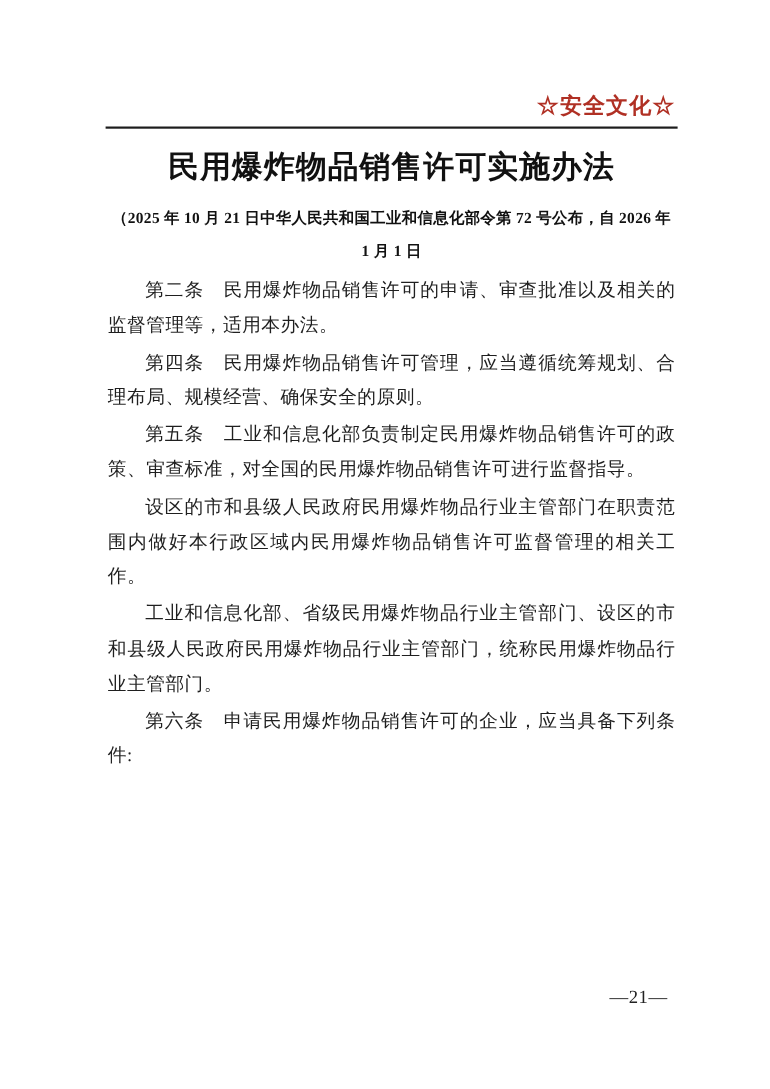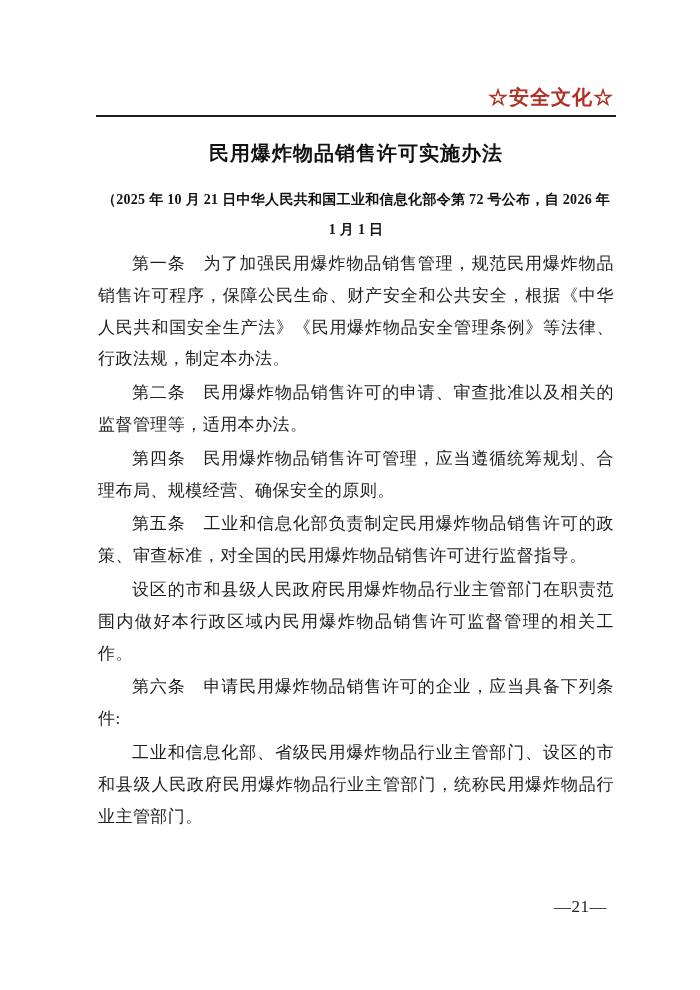--- a/index.html
+++ b/index.html
@@ -21,21 +21,21 @@
     font-weight: bold;
     letter-spacing: 1px;
   }
   .rule {
     margin-top: 7px;
     border-bottom: 2.5px solid #1c1c1c;
   }
   .title {
     margin-top: 14px;
     text-align: center;
-    font-size: 20px;
+    font-size: 28px;
     line-height: 44px;
     font-weight: bold;
     letter-spacing: 1px;
     color: #111111;
   }
   .note {
     margin-top: 10px;
     text-align: center;
     font-weight: bold;
     font-size: 14px;
@@ -76,24 +76,23 @@
 
   <div class="rule"></div>
 
   <h1 class="title">民用爆炸物品销售许可实施办法</h1>
 
   <div class="note">
     <div>（2025 年 10 月 21 日中华人民共和国工业和信息化部令第 72 号公布，自 2026 年 1 月 1 日</div>
   </div>
 
   <div class="body-text">
-    <p>第一条　为了加强民用爆炸物品销售管理，规范民用爆炸物品销售许可程序，保障公民生命、财产安全和公共安全，根据《中华人民共和国安全生产法》《民用爆炸物品安全管理条例》等法律、行政法规，制定本办法。</p>
     <p>第二条　民用爆炸物品销售许可的申请、审查批准以及相关的监督管理等，适用本办法。</p>
     <p>第四条　民用爆炸物品销售许可管理，应当遵循统筹规划、合理布局、规模经营、确保安全的原则。</p>
     <p>第五条　工业和信息化部负责制定民用爆炸物品销售许可的政策、审查标准，对全国的民用爆炸物品销售许可进行监督指导。</p>
     <p>设区的市和县级人民政府民用爆炸物品行业主管部门在职责范围内做好本行政区域内民用爆炸物品销售许可监督管理的相关工作。</p>
+    <p>工业和信息化部、省级民用爆炸物品行业主管部门、设区的市和县级人民政府民用爆炸物品行业主管部门，统称民用爆炸物品行业主管部门。</p>
     <p>第六条　申请民用爆炸物品销售许可的企业，应当具备下列条件:</p>
-    <p>工业和信息化部、省级民用爆炸物品行业主管部门、设区的市和县级人民政府民用爆炸物品行业主管部门，统称民用爆炸物品行业主管部门。</p>
   </div>
 
   <div class="pageno">—21—</div>
 
 </div>
 
 </body></html>

